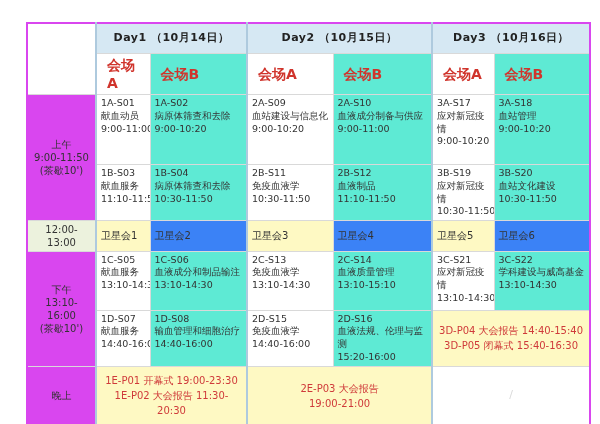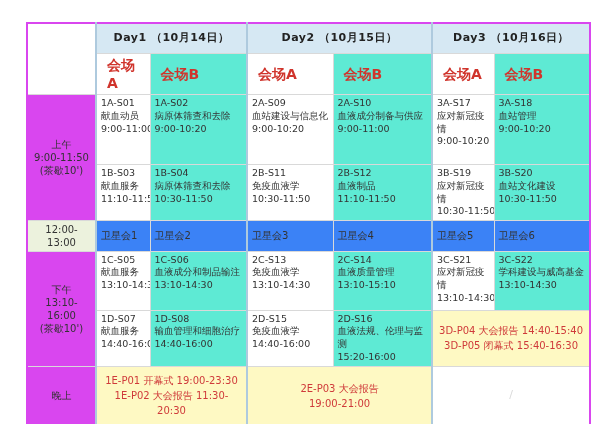--- a/index.html
+++ b/index.html
@@ -41,21 +41,21 @@
   tr.r-m2{height:43px;}
   tr.r-sat{height:30px;padding-left:24px;}
   tr.r-a1{height:59px;}
   tr.r-a2{height:56px;}
   tr.r-eve{height:59px;}
   td.rowlab{
     text-align:center;vertical-align:middle;font-size:10px;color:#333333;
     background:#d946ef;word-break:keep-all;
   }
   td.sat{
-    background:#3b82f6;vertical-align:middle;font-size:10px;color:#333333;
+    background:#fef9c3;vertical-align:middle;font-size:10px;color:#333333;
   }
   td.sat.cb{background:#3b82f6;}
   td.satlab{background:#ecf2dd;}
   .code,.stime{white-space:nowrap;}
   td.redcell{
     color:#cf3a3a;text-align:center;vertical-align:middle;
     font-size:10px;line-height:1.5;background:#fef9c3;word-break:keep-all;
   }
   td.slashcell{
     color:#d9d9d9;text-align:center;vertical-align:middle;

